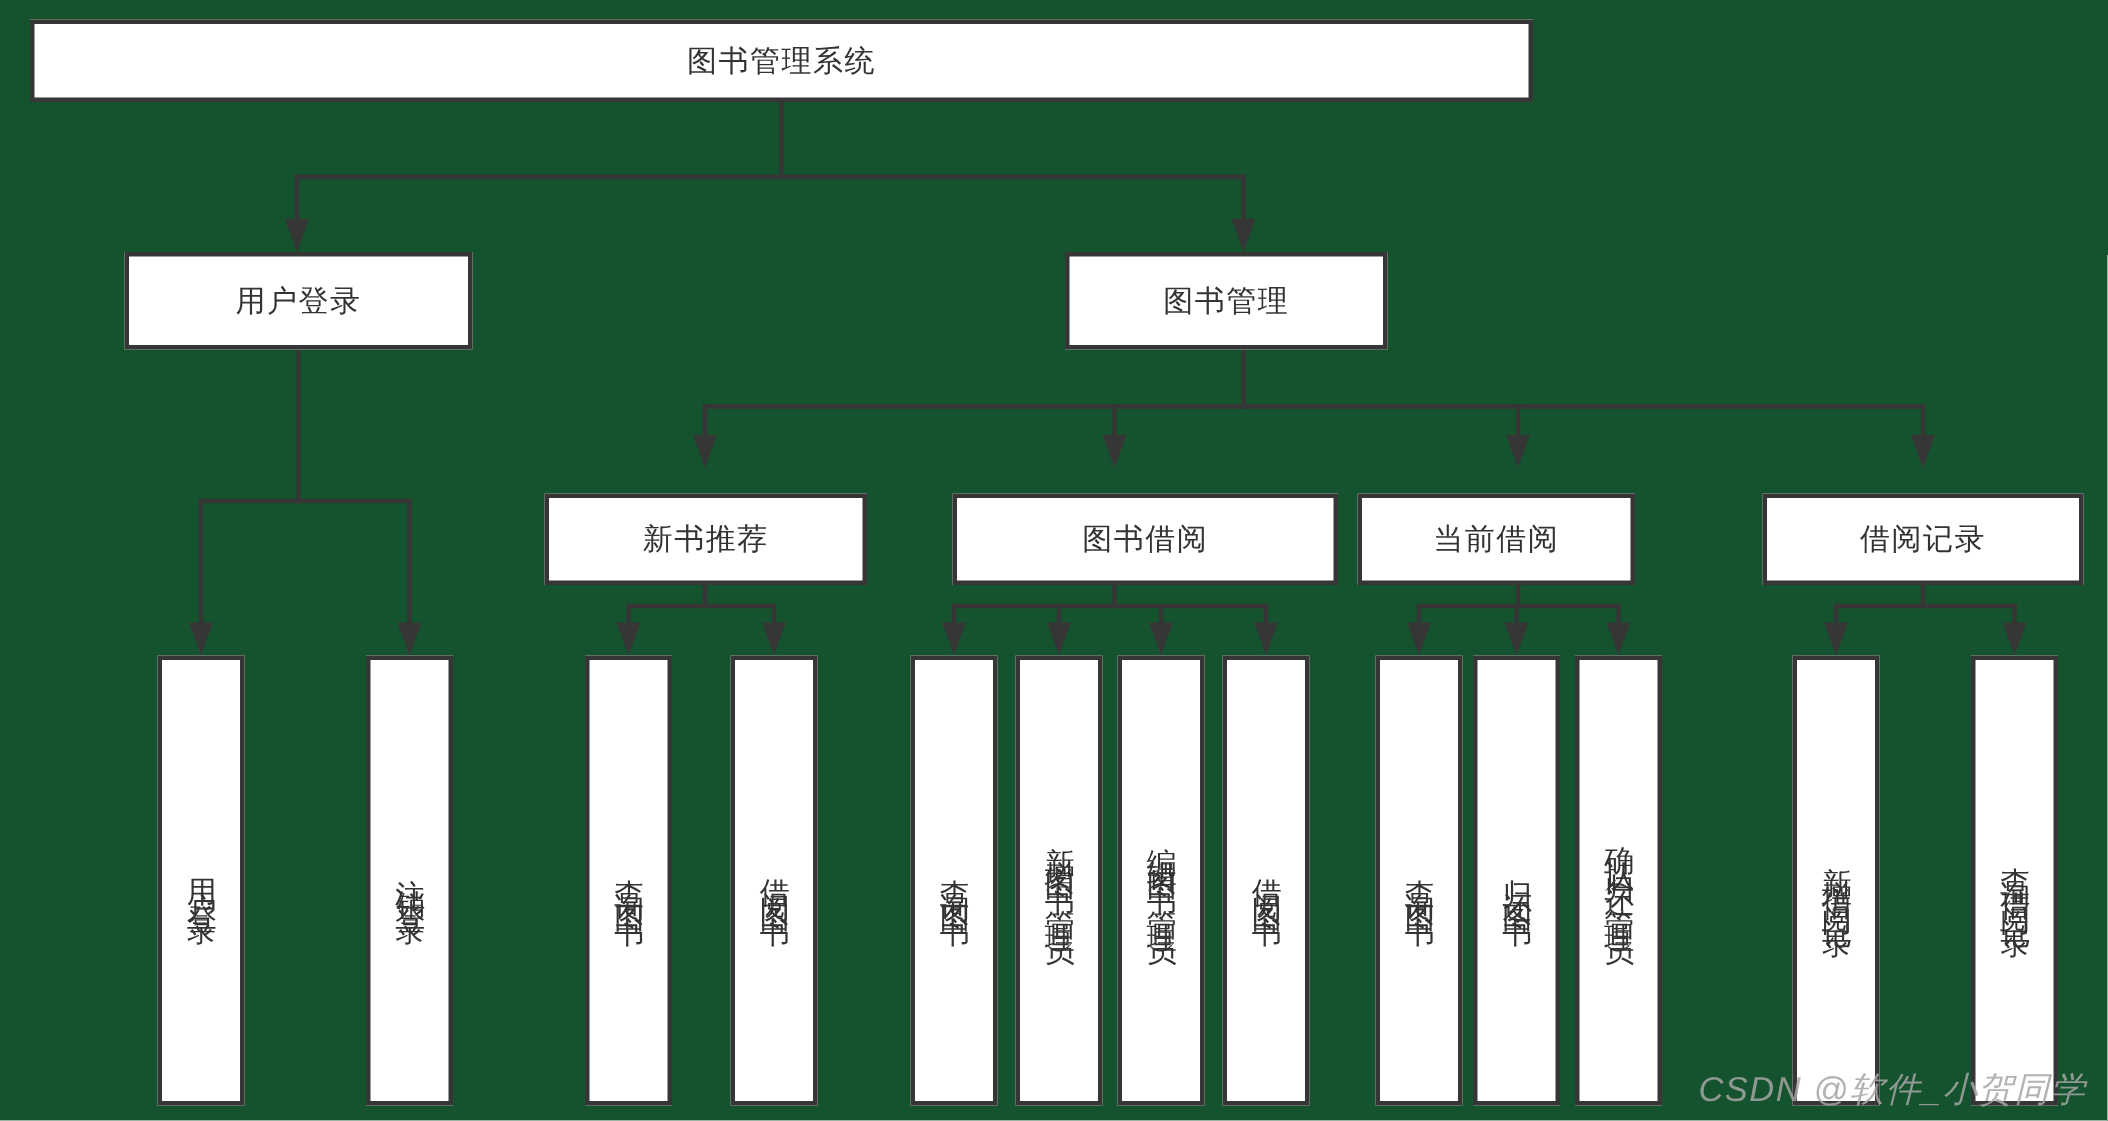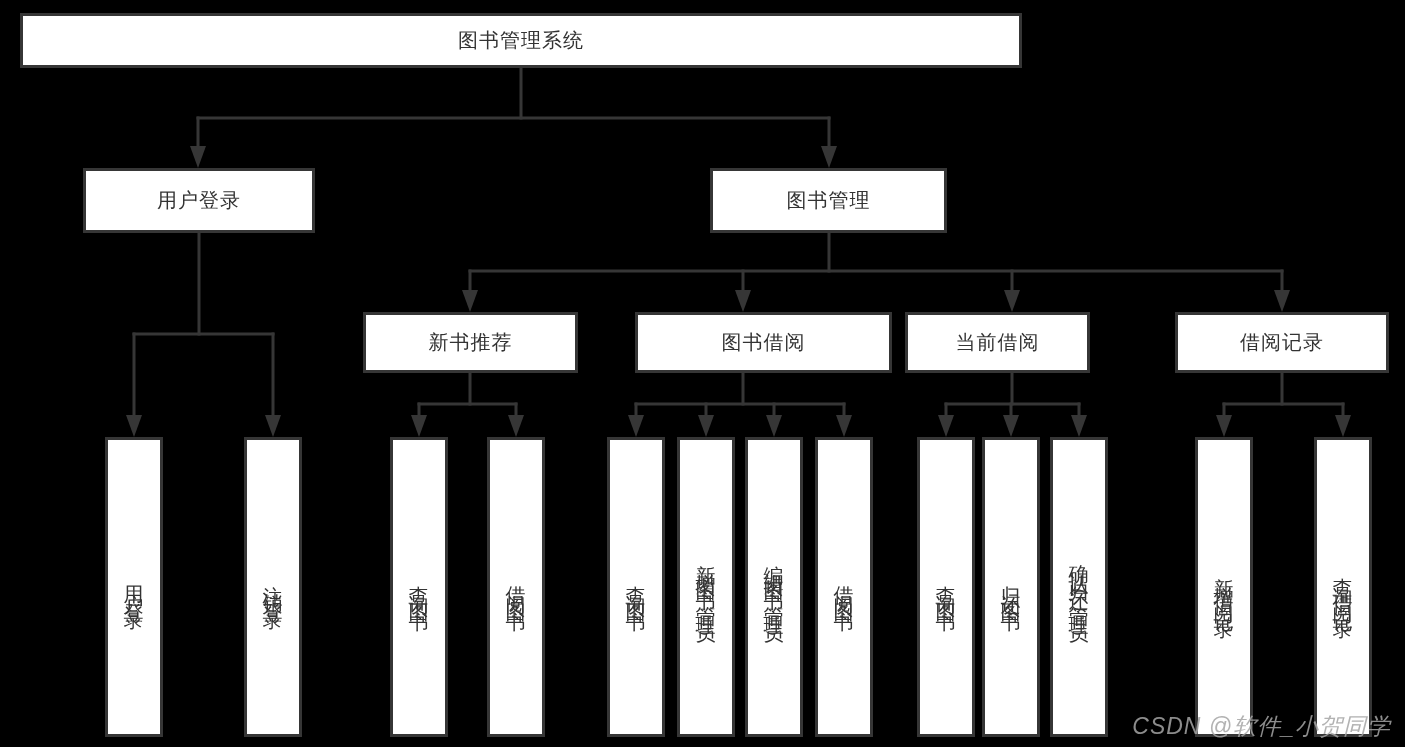--- a/index.html
+++ b/index.html
@@ -1,20 +1,20 @@
 <!DOCTYPE html>
 <html><head>
 <meta charset="utf-8">
 <style>
   html, body { margin: 0; padding: 0; background: #ffffff; }
   .stage {
     position: relative;
     width: 1405px;
     height: 747px;
-    background: #000000;
+    background: #14532d;
     font-family: "Liberation Sans", sans-serif;
     overflow: hidden;
   }
   .connectors {
     position: absolute;
     left: 0; top: 0;
     width: 1405px; height: 747px;
     z-index: 1;
   }
   .box {
@@ -24,22 +24,22 @@
     border: 3px solid #363636;
     display: flex;
     align-items: center;
     justify-content: center;
     color: #333333;
     z-index: 2;
   }
   .hbox { font-size: 20px; letter-spacing: 1px; }
   .root  { left: 20px;  top: 13px;  width: 1002px; height: 55px; }
   .l2a   { left: 83px;  top: 168px; width: 232px;  height: 65px; }
-  .l2b   { left: 710px; top: 168px; width: 237px;  height: 65px; }
-  .l3    { top: 312px; height: 61px; }
+  .l2b   { left: 710px; top: 168px; width: 215px;  height: 65px; }
+  .l3    { top: 329px; height: 61px; }
   .l3a   { left: 363px;  width: 215px; }
   .l3b   { left: 635px;  width: 257px; }
   .l3c   { left: 905px;  width: 185px; }
   .l3d   { left: 1175px; width: 214px; }
   .leaf  { top: 437px; height: 300px; width: 58px; }
   .leaf span {
     writing-mode: vertical-rl;
     text-orientation: mixed;
     font-size: 20px;
     letter-spacing: 8.5px;

